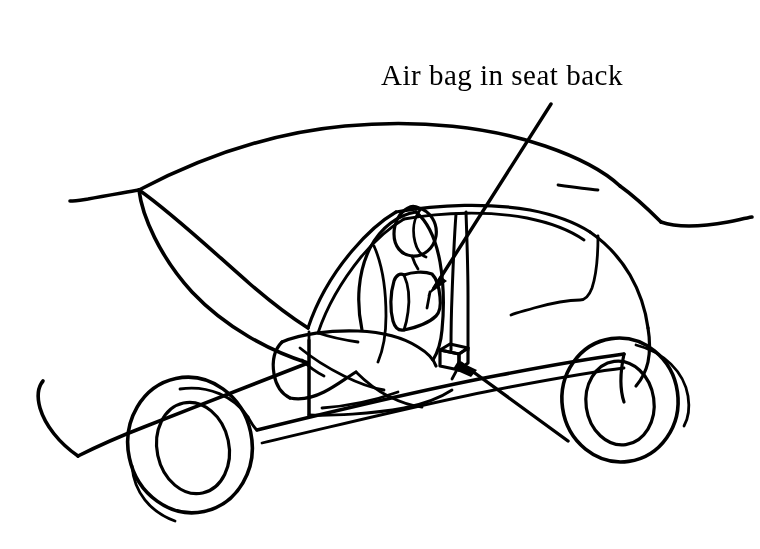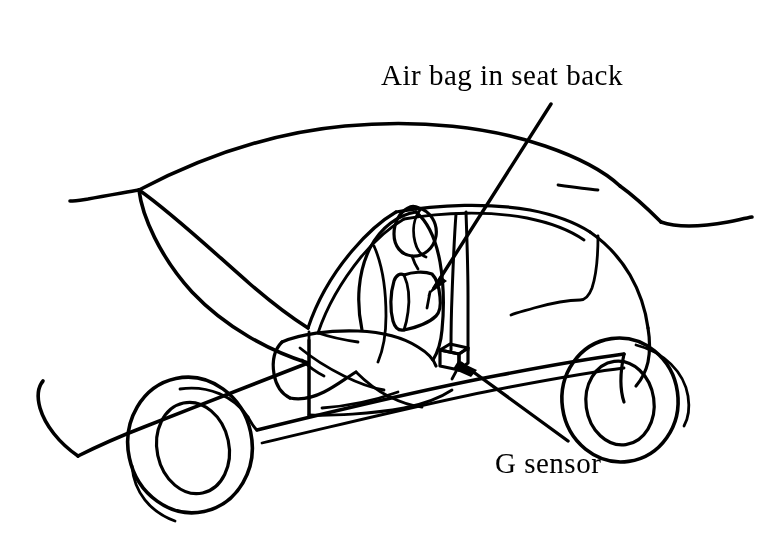--- a/index.html
+++ b/index.html
@@ -170,15 +170,14 @@
     <path class="ink w-thin" d="M 430,292 L 427,308"></path>
 
     <path class="ink w-lead" d="M 568,441 L 461,363"></path>
     <polygon class="solid" points="458,361 477,370 471,377 453,369"></polygon>
     <path class="ink w-thin" d="M 459,366 L 452,379"></path>
 
   </svg>
 
   <div class="label" id="label-airbag">Air bag in seat back</div>
 
-  <div class="label" id="label-gsensor">G sensor</div>
 
 </div>
 
 </body></html>

